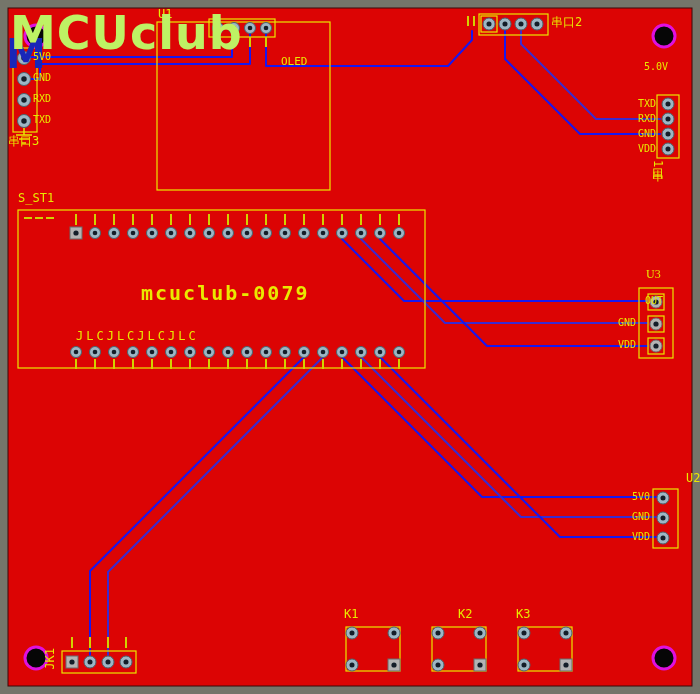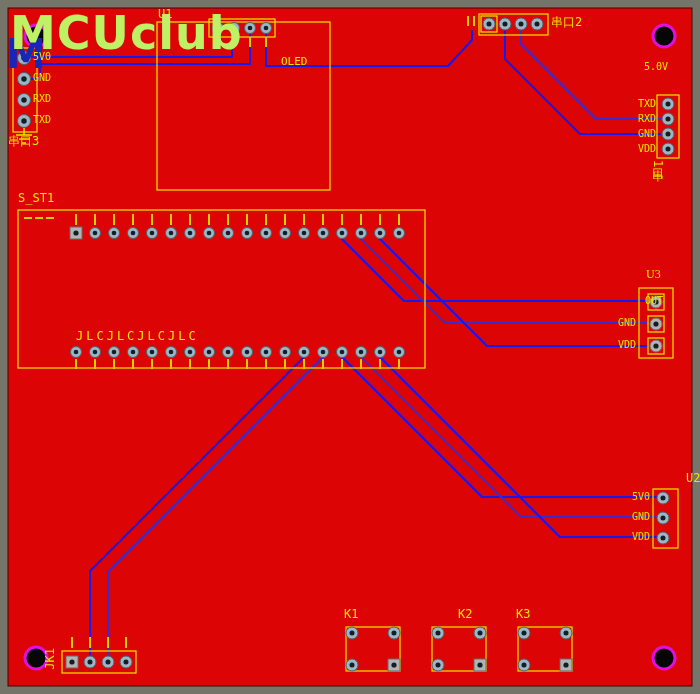--- a/index.html
+++ b/index.html
@@ -312,20 +312,21 @@
   <div class="lbl s9" style="left:33px;top:115px;">TXD</div>
 
   <div class="lbl s9" style="left:644px;top:62px;">5.0V</div>
   <div class="lbl s9 pinr" style="left:628px;top:99px;">TXD</div>
   <div class="lbl s9 pinr" style="left:628px;top:114px;">RXD</div>
   <div class="lbl s9 pinr" style="left:628px;top:129px;">GND</div>
   <div class="lbl s9 pinr" style="left:628px;top:144px;">VDD</div>
   <div class="lbl s12 vert" style="left:652px;top:160px;">串口1</div>
 
   <div class="lbl s12" style="left:18px;top:192px;">S_ST1</div>
+  <div class="lbl center-label" style="left:141px;top:283px;">mcuclub-0079</div>
   <div class="lbl jlc" style="left:76px;top:330px;text-align:center;">JLCJLCJLCJLC</div>
 
   <div class="lbl s12" style="left:646px;top:268px;font-family:Liberation Serif, serif;">U3</div>
   <div class="lbl s9 pinr" style="left:635px;top:296px;">OUT</div>
   <div class="lbl s9 pinr" style="left:608px;top:318px;">GND</div>
   <div class="lbl s9 pinr" style="left:608px;top:340px;">VDD</div>
 
   <div class="lbl s12" style="left:650px;top:472px;margin-left:36px;">U2</div>
   <div class="lbl s9 pinr" style="left:622px;top:492px;">5V0</div>
   <div class="lbl s9 pinr" style="left:622px;top:512px;">GND</div>

